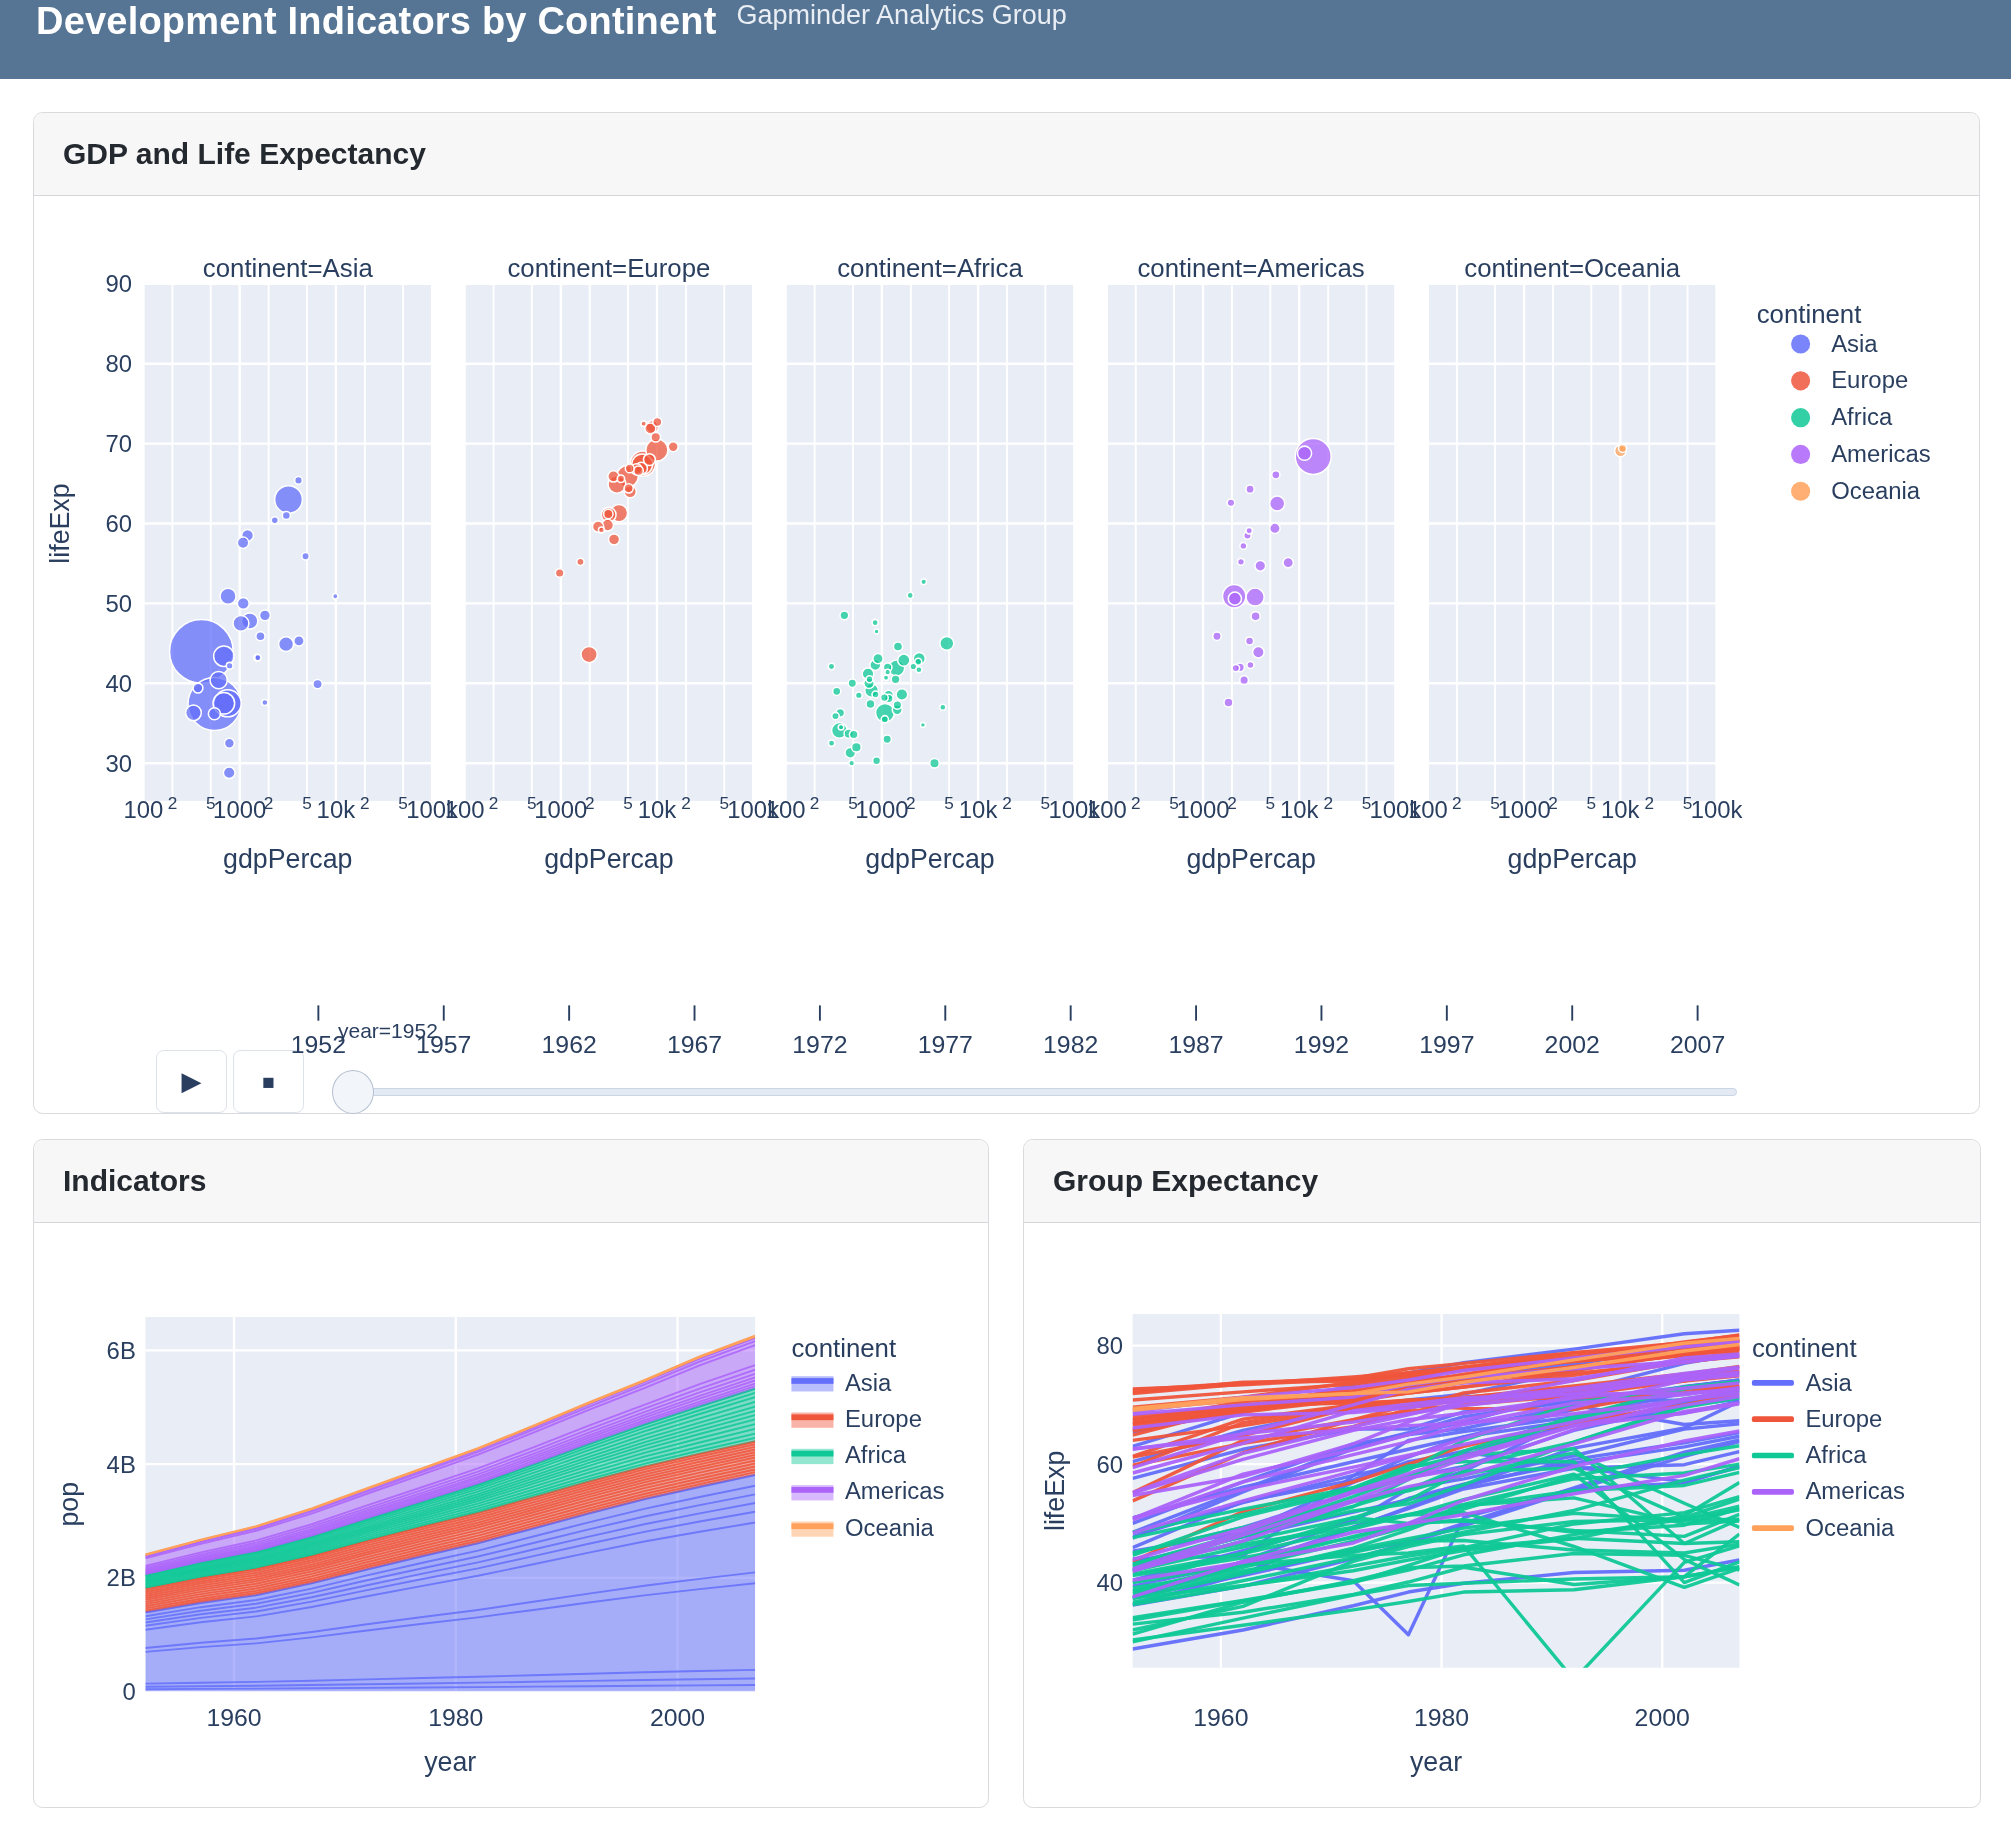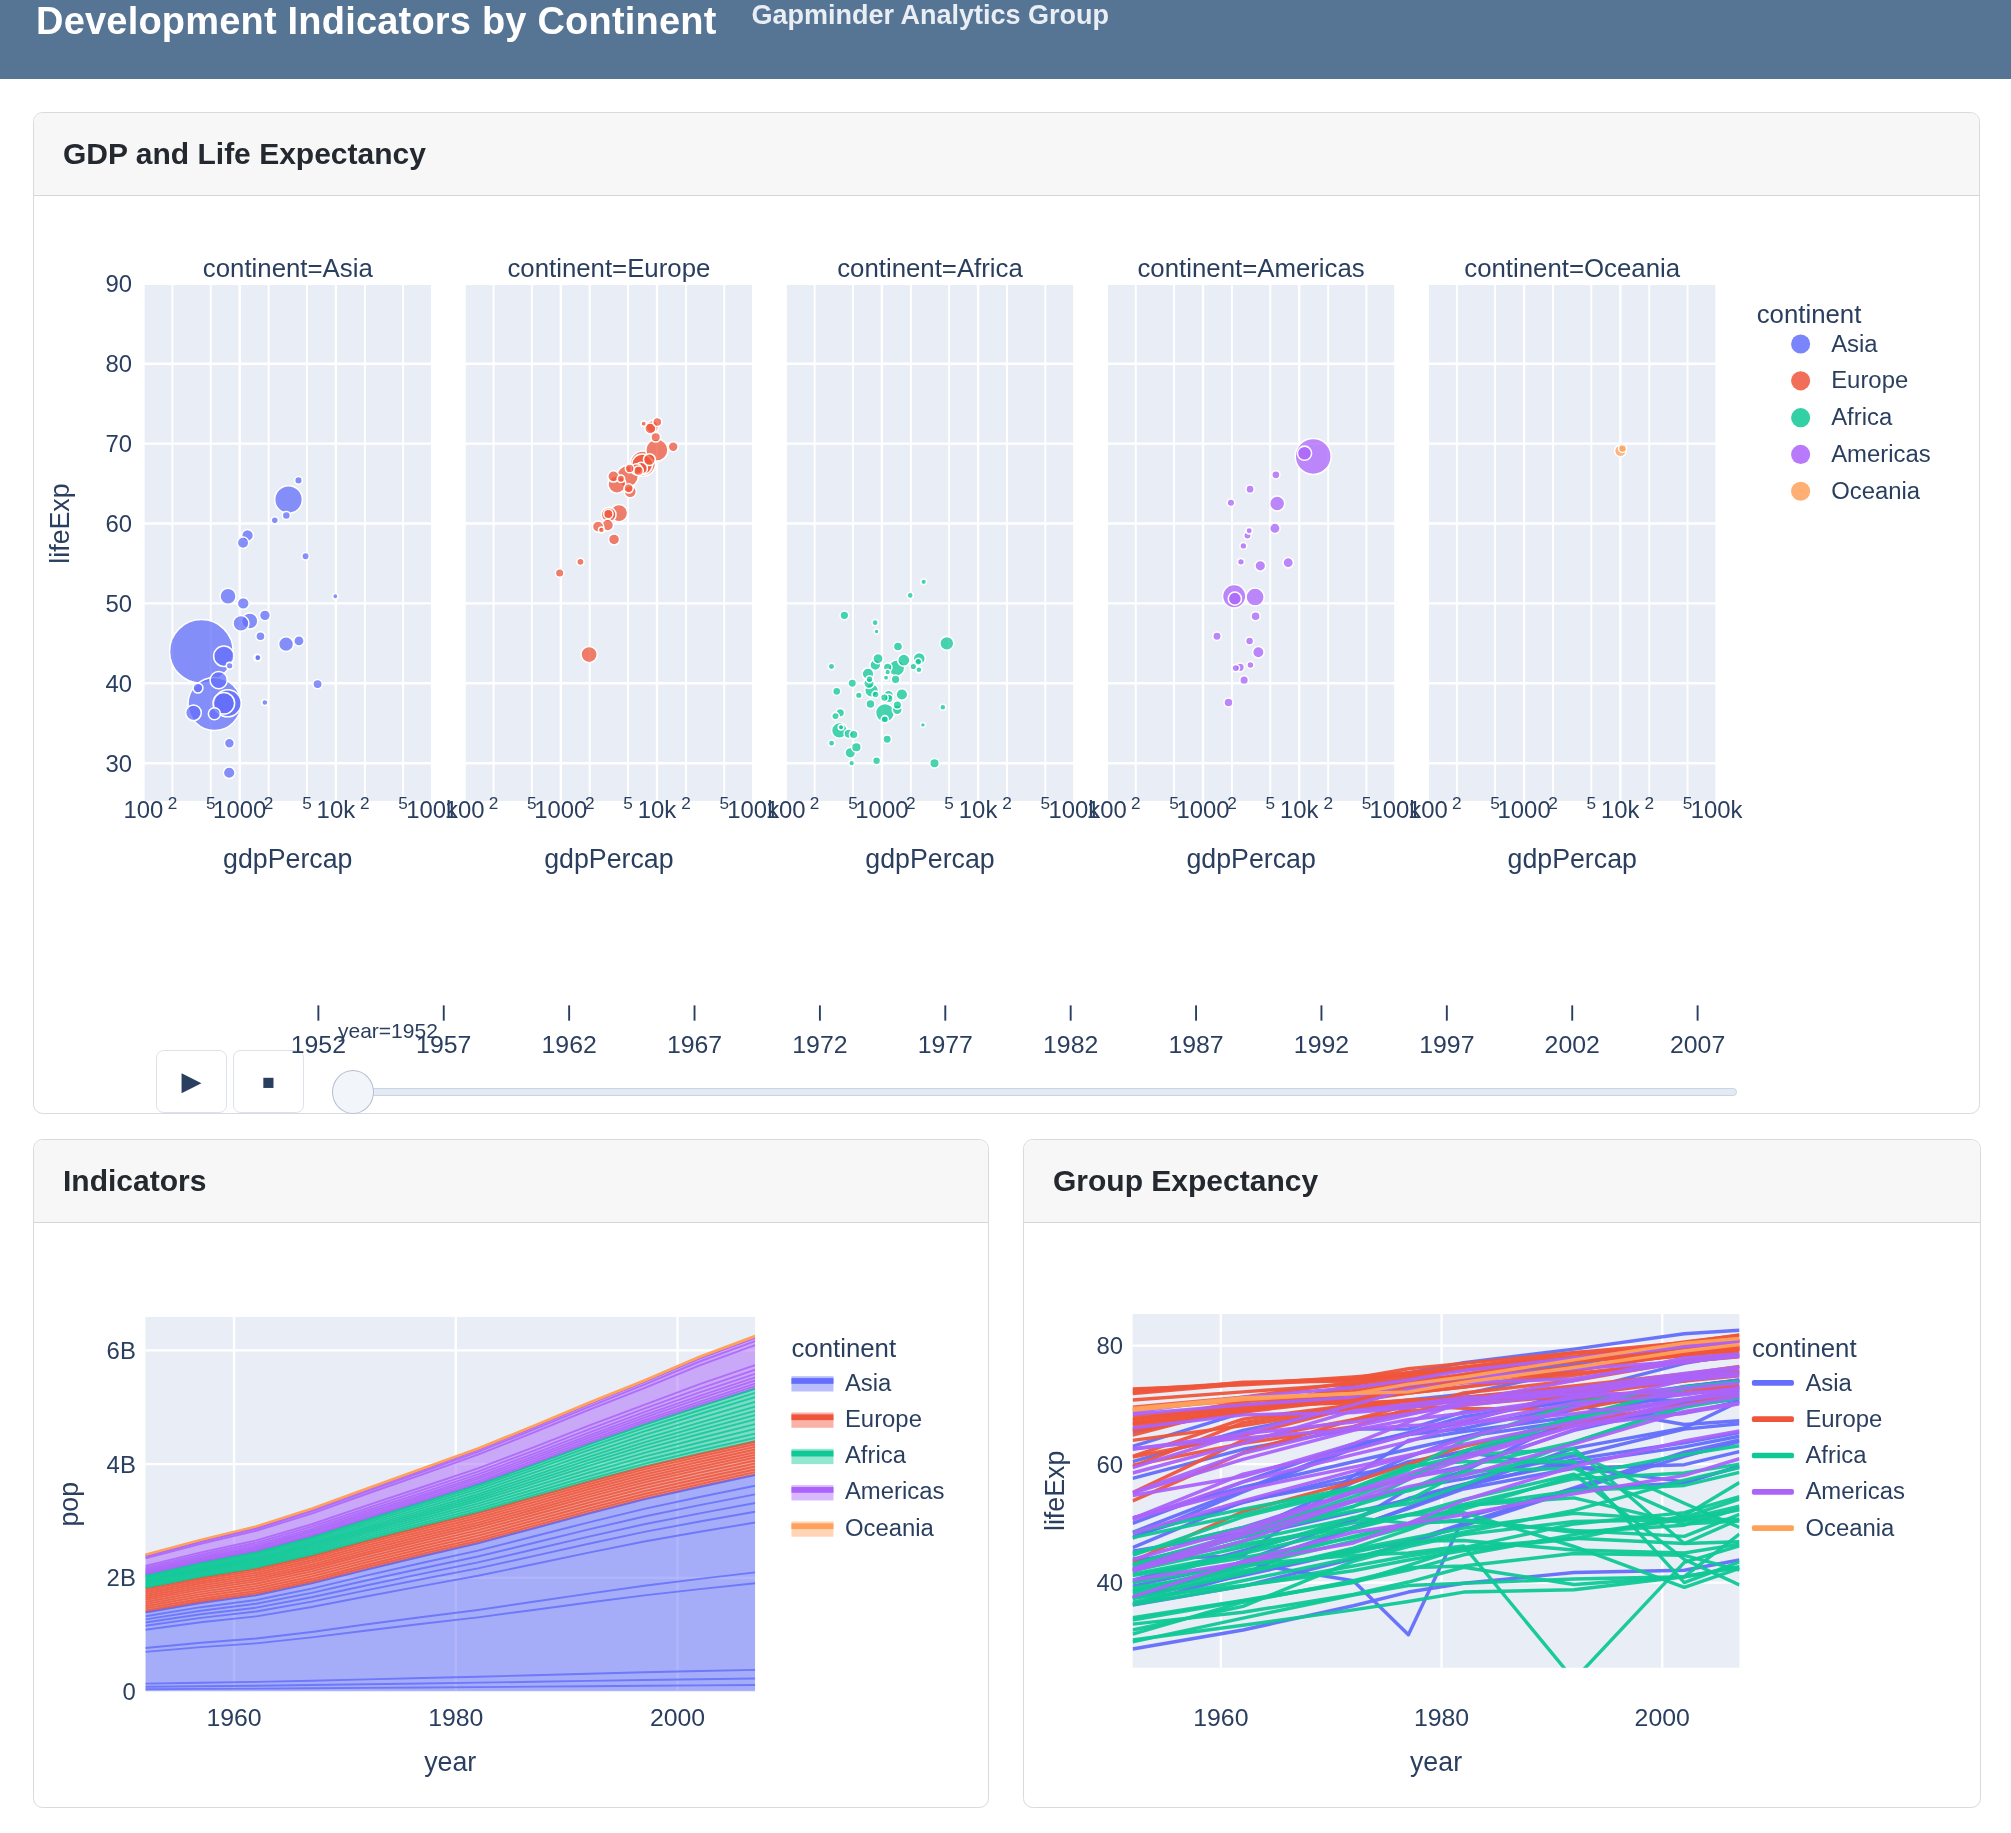--- a/index.html
+++ b/index.html
@@ -2,21 +2,21 @@
 <html><head>
 <meta charset="utf-8">
 <style>
   html,body{margin:0;padding:0;background:#ffffff;}
   #app{position:relative;width:2011px;height:1833px;background:#ffffff;overflow:hidden;
        font-family:"Liberation Sans","DejaVu Sans",sans-serif;}
   
   .topbar{position:absolute;left:0;top:0;width:2011px;height:79px;background:#567494;
           display:flex;}
   .topbar h1{font-size:38px;font-weight:700;color:#ffffff;margin:0 0 0 36px;letter-spacing:0.2px;}
-  .topbar .sub{font-size:27px;color:#e9eef5;margin-left:35px;font-weight:700;}
+  .topbar .sub{font-size:27px;color:#e9eef5;margin-left:20px;font-weight:400;}
   
   .card{position:absolute;background:#ffffff;border:1.9px solid #d9dadd;border-radius:9.6px;}
   .card-header{position:absolute;left:0;top:0;right:0;height:82px;background:#f7f7f8;
                border-bottom:1.9px solid #d4d6da;border-radius:8.6px 8.6px 0 0;display:flex;align-items:center;font-weight:bold;}
   .card-header span{font-size:30px;color:#24292f;margin-left:29px;}
   #card-scatter{left:33px;top:112px;width:1945px;height:1000px;}
   #card-pop{left:33px;top:1139px;width:954px;height:667px;}
   #card-life{left:1023px;top:1139px;width:956px;height:667px;}
   
   .ctrl-btn{position:absolute;width:71px;height:63px;background:#ffffff;border:1.9px solid #dde2ea;

